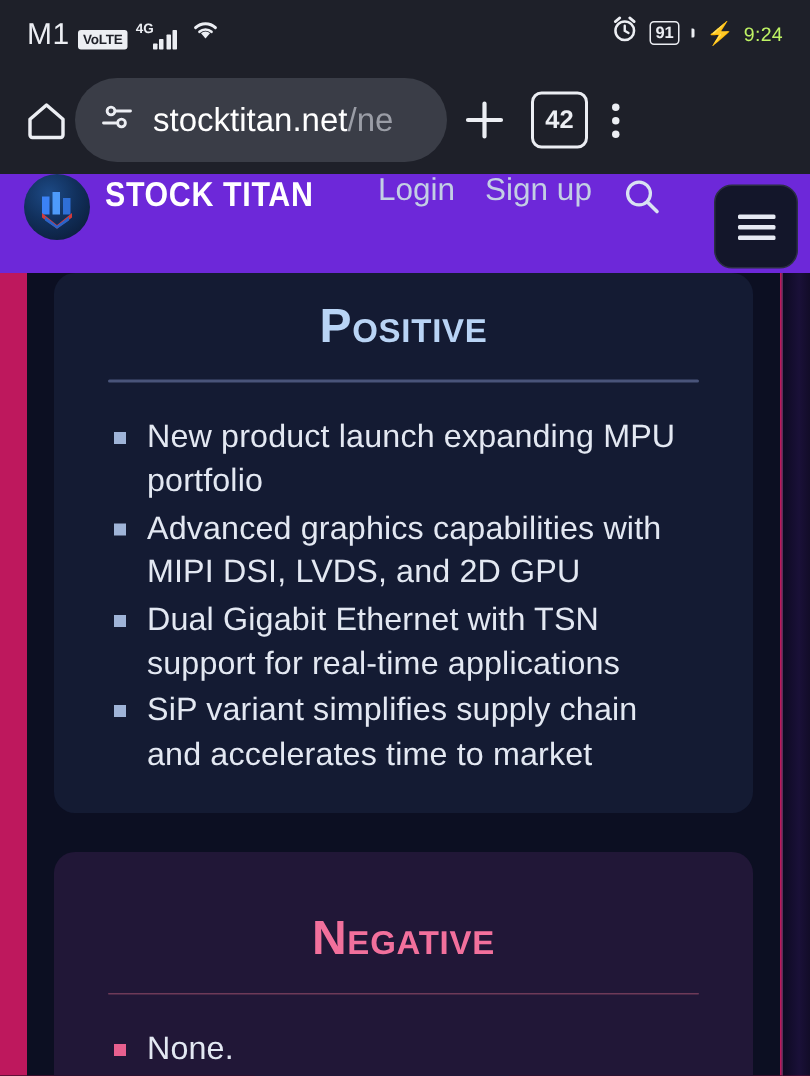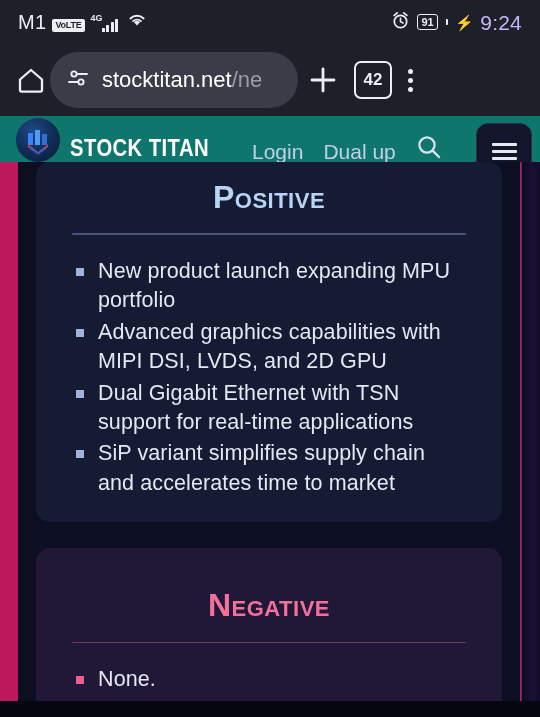--- a/index.html
+++ b/index.html
@@ -41,21 +41,21 @@
   .sig .bars i:nth-child(4){ height:13px; }
   .wifi{ margin-left:3px; }
   .batt{
     display:flex; align-items:center;
     border:1.6px solid #eceef3; border-radius:3px;
     height:16px; padding:0 3px;
   }
   .batt span{ font-size:11px; font-weight:bold; color:#eceef3; line-height:1; }
   .batt-tip{ width:2px; height:6px; background:#eceef3; border-radius:0 1px 1px 0; margin-left:1px; }
   .bolt{ font-size:15px; color:#eceef3; line-height:1; margin:0 -1px 0 1px; }
-  .clock-time{ font-size:21px; color:#c4b5fd; line-height:1; letter-spacing:.2px; }
+  .clock-time{ font-size:13px; color:#bef264; line-height:1; letter-spacing:.2px; }
 
   
   .toolbar{
     height:72px; width:540px;
     background:#1e2029;
     display:flex; align-items:center;
     padding:0 14px; gap:2px;
   }
   .omnibox{
     flex:0 0 auto;
@@ -77,23 +77,23 @@
     display:flex; align-items:center; justify-content:center;
     font-size:17px; font-weight:bold; color:#eceef3;
   }
   .tb-btn{ display:flex; align-items:center; justify-content:center; }
   .dots{ display:flex; flex-direction:column; gap:4px; align-items:center; }
   .dots i{ width:5px; height:5px; border-radius:50%; background:#eceef3; display:block; }
 
   
   .siteheader{
     position:relative;
-    height:46px; width:540px;
-    background:#0f766e;
-    display:flex; align-items:flex-end;
+    height:66px; width:540px;
+    background:#6d28d9;
+    display:flex; align-items:flex-start;
     padding-left:16px;
     overflow:hidden;
   }
   .logo-badge{
     width:44px; height:44px; border-radius:50%;
     background:radial-gradient(circle at 38% 30%, #1d4a86 0%, #11305c 45%, #0a1730 100%);
     display:flex; align-items:center; justify-content:center;
     flex:0 0 auto;
     position:relative; overflow:hidden;
   }
@@ -278,21 +278,21 @@
       <rect x="12" y="5" width="5" height="15" fill="#4e9bfa"></rect>
       <rect x="19" y="9" width="5" height="11" fill="#2f6fd6"></rect>
       <path d="M5 19 L15 27 L25 19 L25 22 L15 29.5 L5 22 Z" fill="#d23b3b"></path>
       <path d="M7 21.5 L15 27.5 L23 21.5 L23 24 L15 29.5 L7 24 Z" fill="#2a63c8"></path>
     </svg>
   </span>
   <span class="brandname">STOCK TITAN</span>
 
   <div class="navlinks">
     <span class="navlink">Login</span>
-    <span class="navlink">Dual up</span>
+    <span class="navlink">Sign up</span>
   </div>
 
   <span class="search-btn">
     <svg width="30" height="30" viewBox="0 0 30 30">
       <circle cx="13" cy="13" r="7.6" stroke="#d9e2f2" stroke-width="2.2" fill="none"></circle>
       <path d="M18.6 18.6 L25 25" stroke="#d9e2f2" stroke-width="2.4" stroke-linecap="round"></path>
     </svg>
   </span>
 
   <div class="menu-btn">

